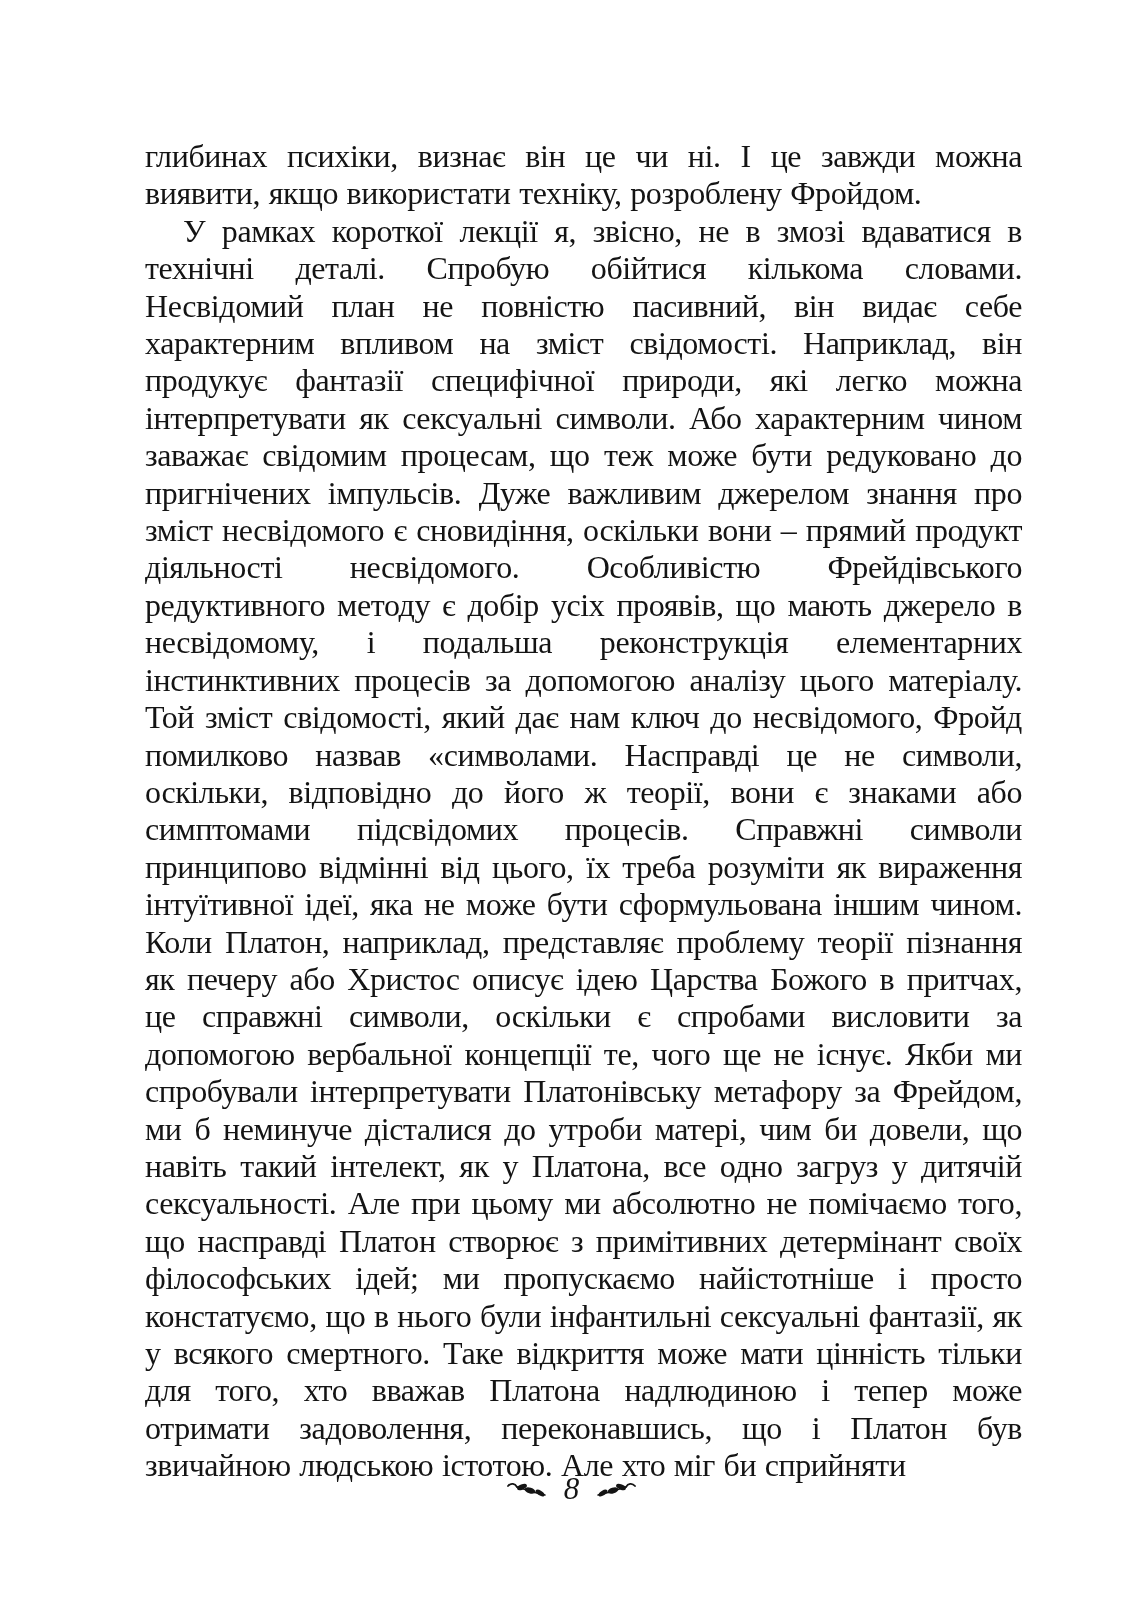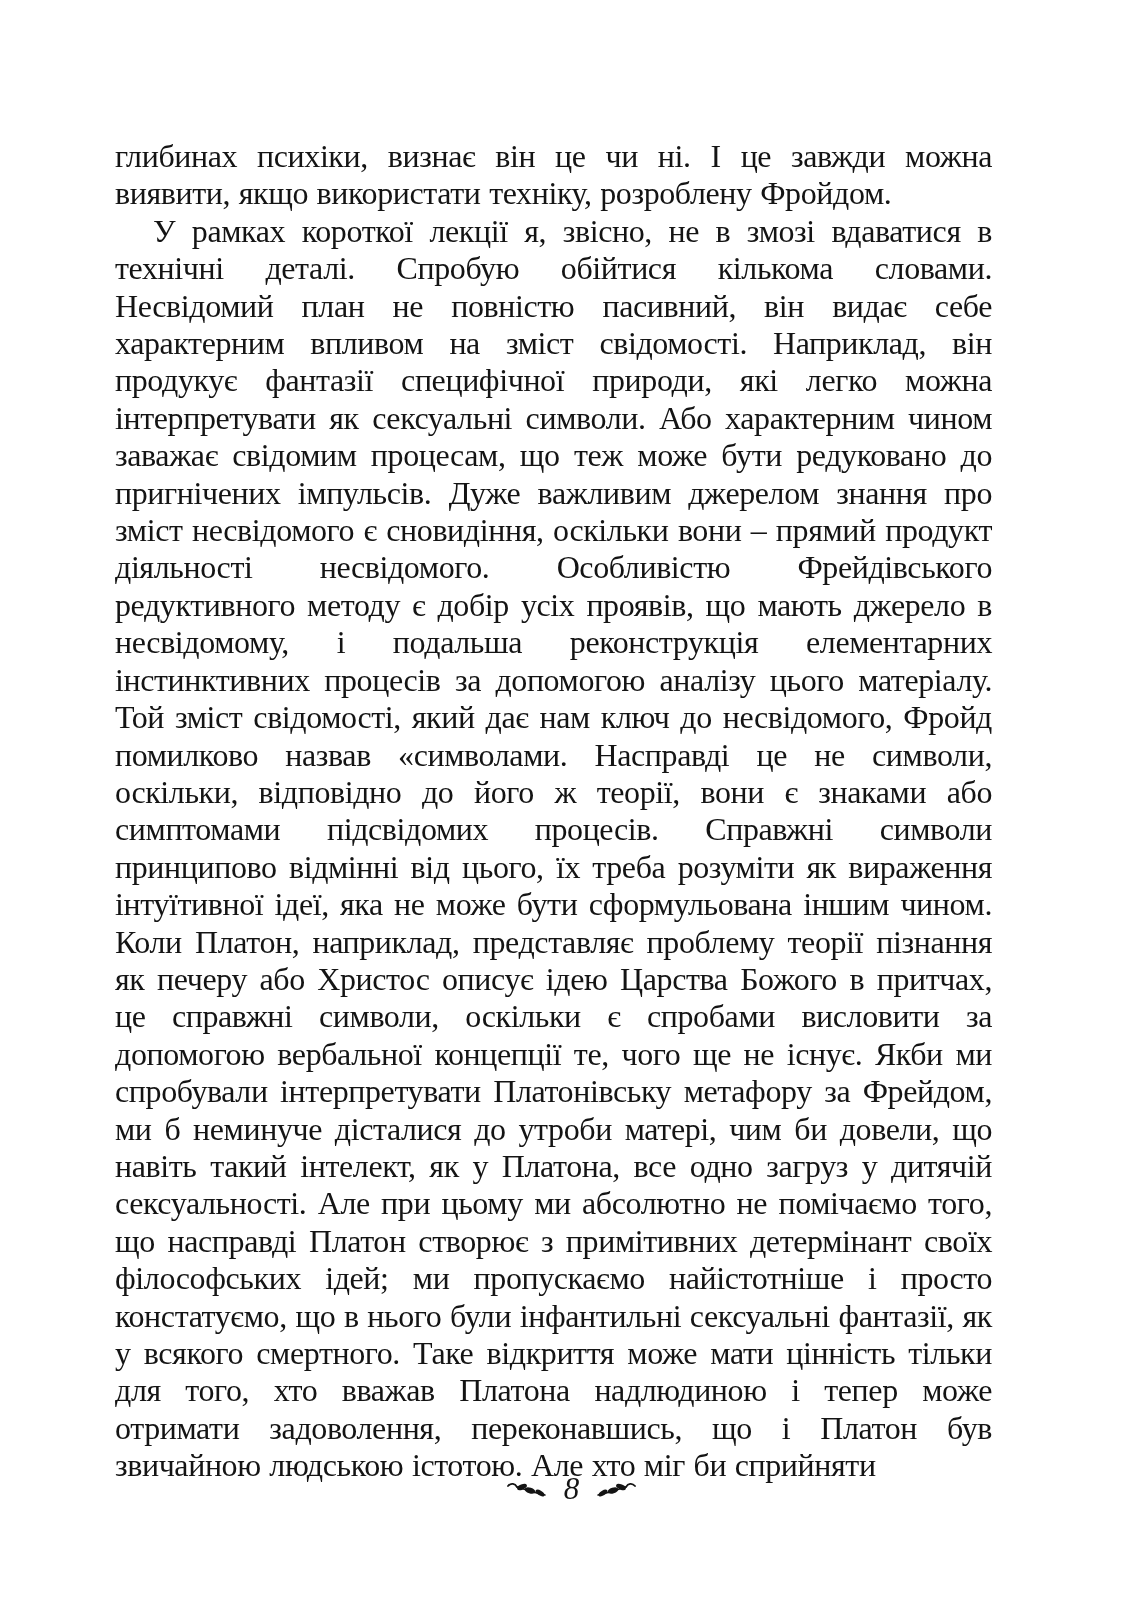--- a/index.html
+++ b/index.html
@@ -12,21 +12,21 @@
     width: 1142px;
     height: 1615px;
     margin: 0 auto;
     background: #ffffff;
     font-family: "Liberation Serif", "DejaVu Serif", serif;
     color: #141414;
     overflow: hidden;
   }
   .text-block {
     position: absolute;
-    left: 115px;
+    left: 145px;
     top: 138px;
     width: 877px;
     text-align: justify;
     font-size: 32px;
     line-height: 37.4px;
     letter-spacing: -0.4px;
     word-spacing: 1px;
   }
   .text-block p {
     margin: 0;

